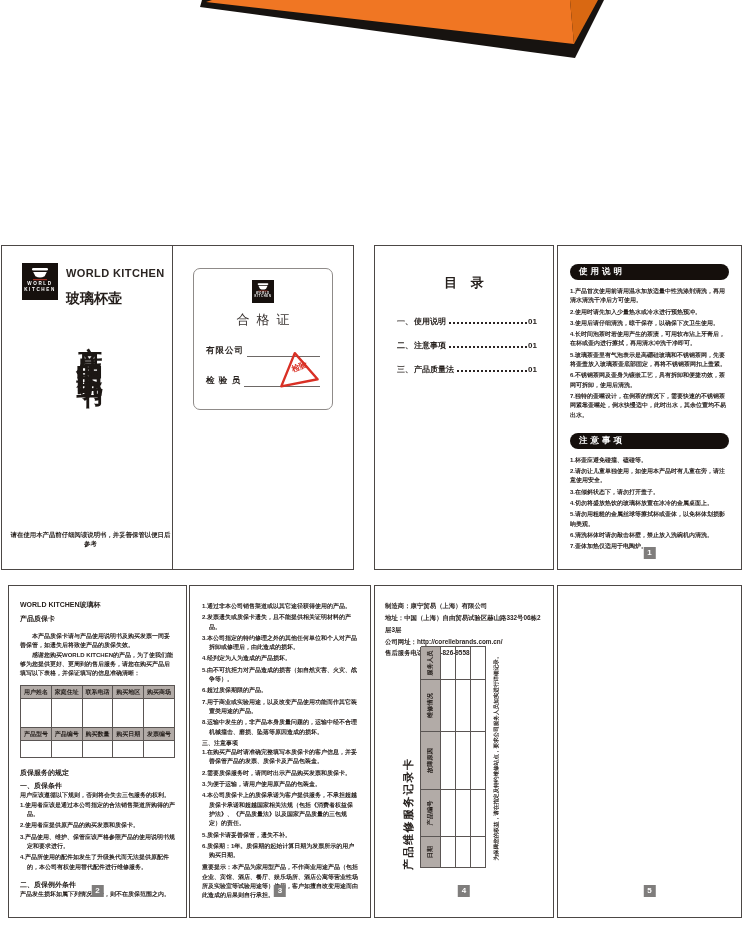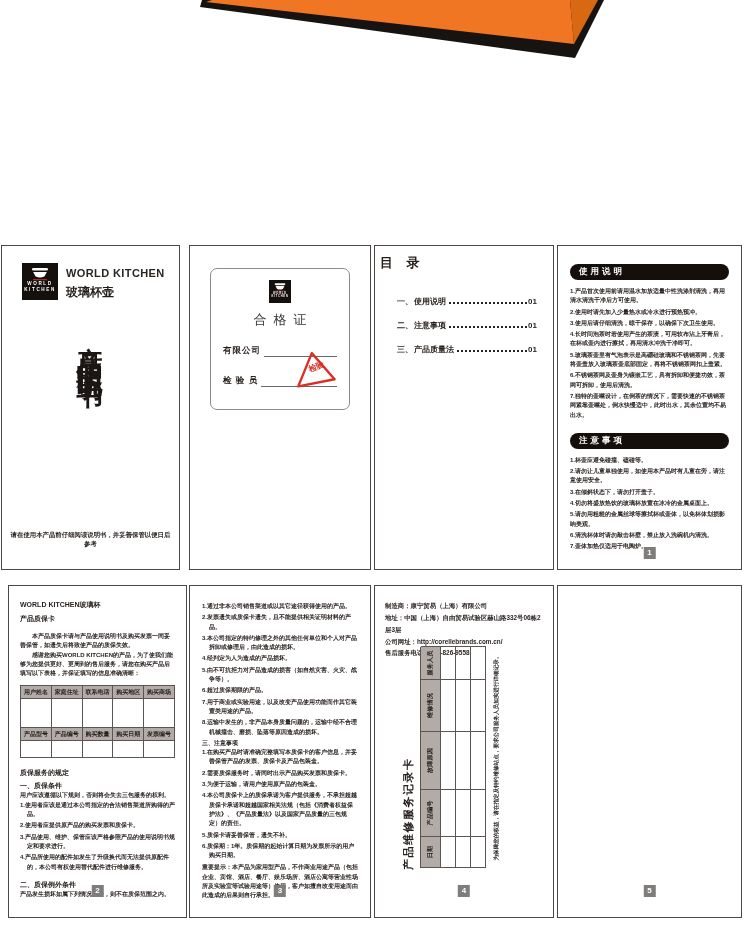--- a/index.html
+++ b/index.html
@@ -7,21 +7,21 @@
          font-family:"Liberation Sans","DejaVu Sans",sans-serif;color:#241e1b;}
   .panel{position:absolute;background:#fff;border:1px solid #4c4745;box-sizing:border-box;}
 
   
   .logo{position:absolute;left:20px;top:17px;width:36px;height:37px;background:#16100d;
         display:flex;flex-direction:column;align-items:center;}
   .logo svg{display:block;margin-top:5px;}
   .logo-word{color:#fff;font-size:4.6px;font-weight:bold;letter-spacing:1.6px;line-height:1.25;text-align:center;}
   .brandblock{position:absolute;left:64px;top:21px;}
   .brand-name{font-size:11px;font-weight:bold;letter-spacing:.4px;color:#2b2522;}
-  .brand-sub{font-size:12px;font-weight:bold;margin-top:5px;}
+  .brand-sub{font-size:14px;font-weight:bold;margin-top:11px;}
   .cover-title{position:absolute;left:50%;top:80px;transform:translateX(-50%);
         writing-mode:vertical-rl;text-orientation:upright;font-size:26px;font-weight:bold;
         letter-spacing:6px;color:#1c1714;}
   .cover-foot{position:absolute;bottom:20px;left:4%;width:92%;text-align:center;
         font-size:6.4px;font-weight:bold;}
 
   
   .cert-card{position:absolute;left:50%;top:22px;transform:translateX(-50%);width:138px;height:140px;
         border:1px solid #8f8b89;border-radius:7px;}
   .cert-logo{position:absolute;left:50%;top:11px;transform:translateX(-50%);width:22px;height:23px;
@@ -29,21 +29,21 @@
   .cert-logo svg{display:block;margin-top:3px;}
   .cert-logo .logo-word{font-size:2.6px;letter-spacing:.8px;}
   .cert-title{position:absolute;top:42px;width:100%;text-align:center;font-size:13px;
         letter-spacing:7px;text-indent:7px;color:#3a3432;}
   .cert-field{position:absolute;left:12px;right:12px;display:flex;align-items:flex-end;
         font-size:8.5px;font-weight:bold;letter-spacing:1px;}
   .uline{flex:1;border-bottom:1px solid #6d6866;margin-left:3px;height:11px;}
   .stamp{position:absolute;right:12px;top:80px;transform:rotate(-8deg);}
 
   
-  .toc-title{margin:8px 0 24px;text-align:left;font-size:13px;font-weight:bold;letter-spacing:5px;text-indent:5px;}
+  .toc-title{margin:28px 0 24px;text-align:center;font-size:13px;font-weight:bold;letter-spacing:5px;text-indent:5px;}
   .toc-list{padding:0 16px 0 22px;}
   .toc-row{display:flex;align-items:baseline;font-size:8px;font-weight:bold;margin-bottom:13px;}
   .toc-num{width:17px;}
   .toc-dots{flex:1;border-bottom:2px dotted #2b2423;margin:0 1px 1px 3px;}
 
   
   .pad{position:relative;height:100%;box-sizing:border-box;}
   .pill{background:#150f0c;color:#fff;border-radius:8px;font-size:8.5px;font-weight:bold;
         letter-spacing:3px;padding:2px 9px;margin-bottom:7px;}
   .tx{font-size:6px;font-weight:bold;line-height:1.55;color:#2b2422;}
@@ -101,21 +101,21 @@
       <div class="logo-word">KITCHEN</div>
     </div>
     <div class="brandblock">
       <div class="brand-name">WORLD KITCHEN</div>
       <div class="brand-sub">玻璃杯壶</div>
     </div>
     <div class="cover-title">产品使用说明书</div>
     <div class="cover-foot">请在使用本产品前仔细阅读说明书，并妥善保管以便日后参考</div>
   </div>
 
-  <div class="panel" style="left:189px;top:245px;width:182px;height:325px">
+  <div class="panel" style="left:172px;top:245px;width:182px;height:325px">
     <div class="cert-card">
       <div class="cert-logo">
         <svg width="12" height="9" viewBox="0 0 18 13">
           <rect x="1" y="0" width="16" height="2.6" rx="1.3" fill="#fff"></rect>
           <path d="M2.2,4 L15.8,4 L13.6,8.2 Q9,11 4.4,8.2 Z" fill="#fff"></path>
           <rect x="2" y="11.2" width="14" height="1" fill="#c0392b"></rect>
         </svg>
         <div class="logo-word">WORLD</div>
         <div class="logo-word">KITCHEN</div>
       </div>

